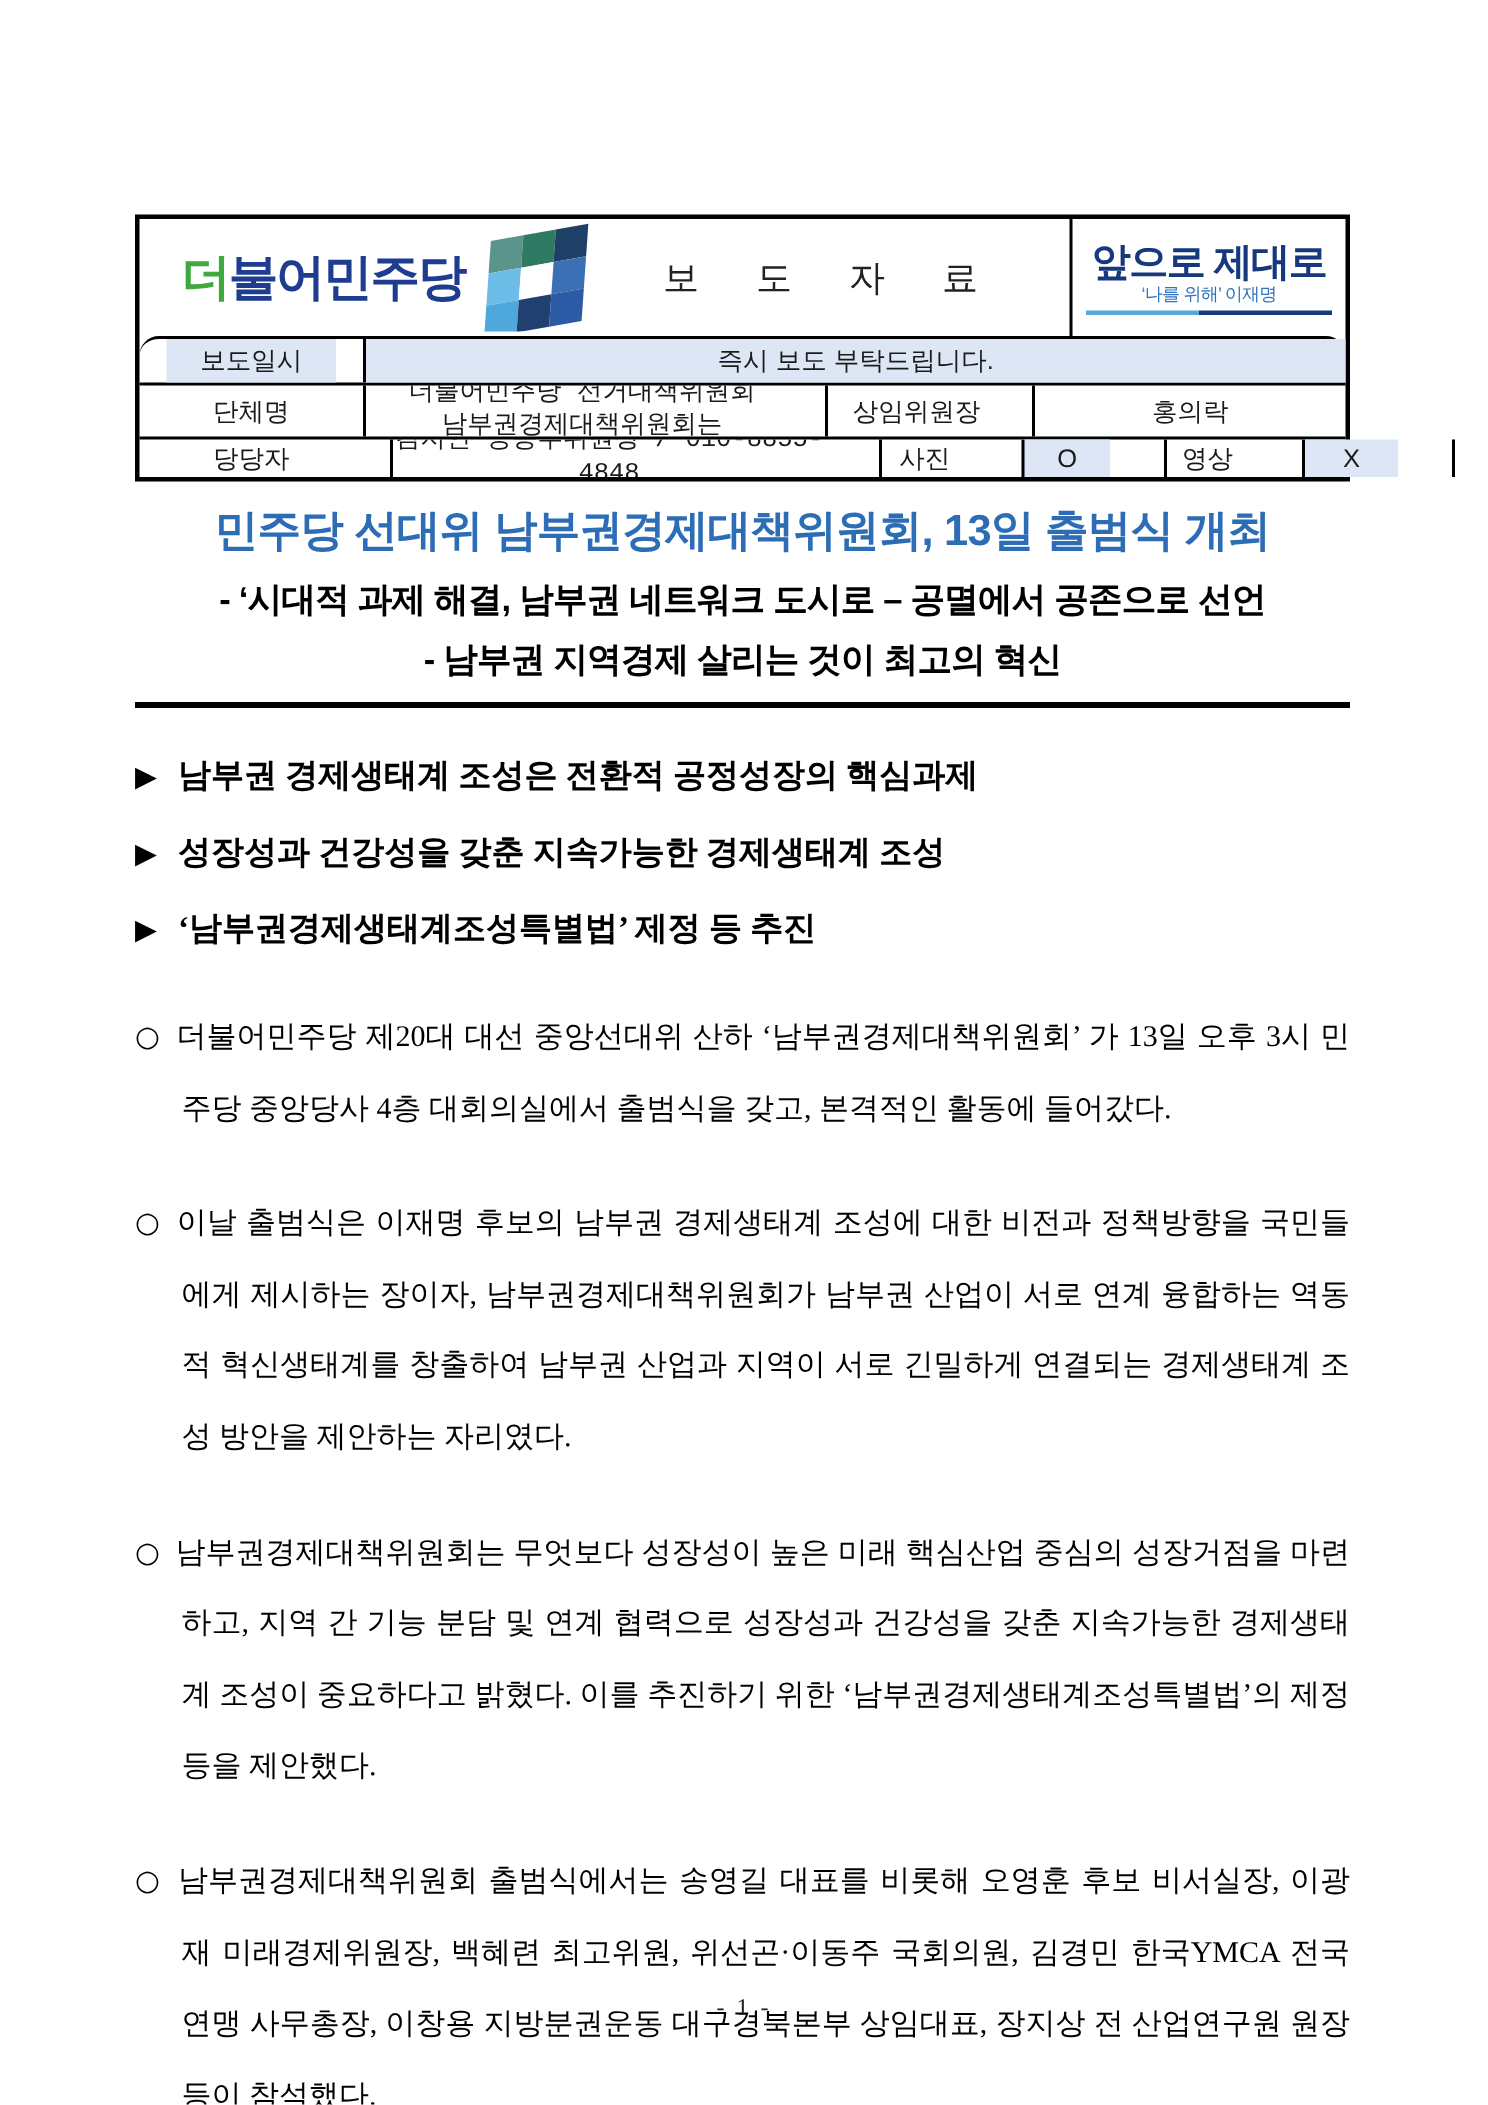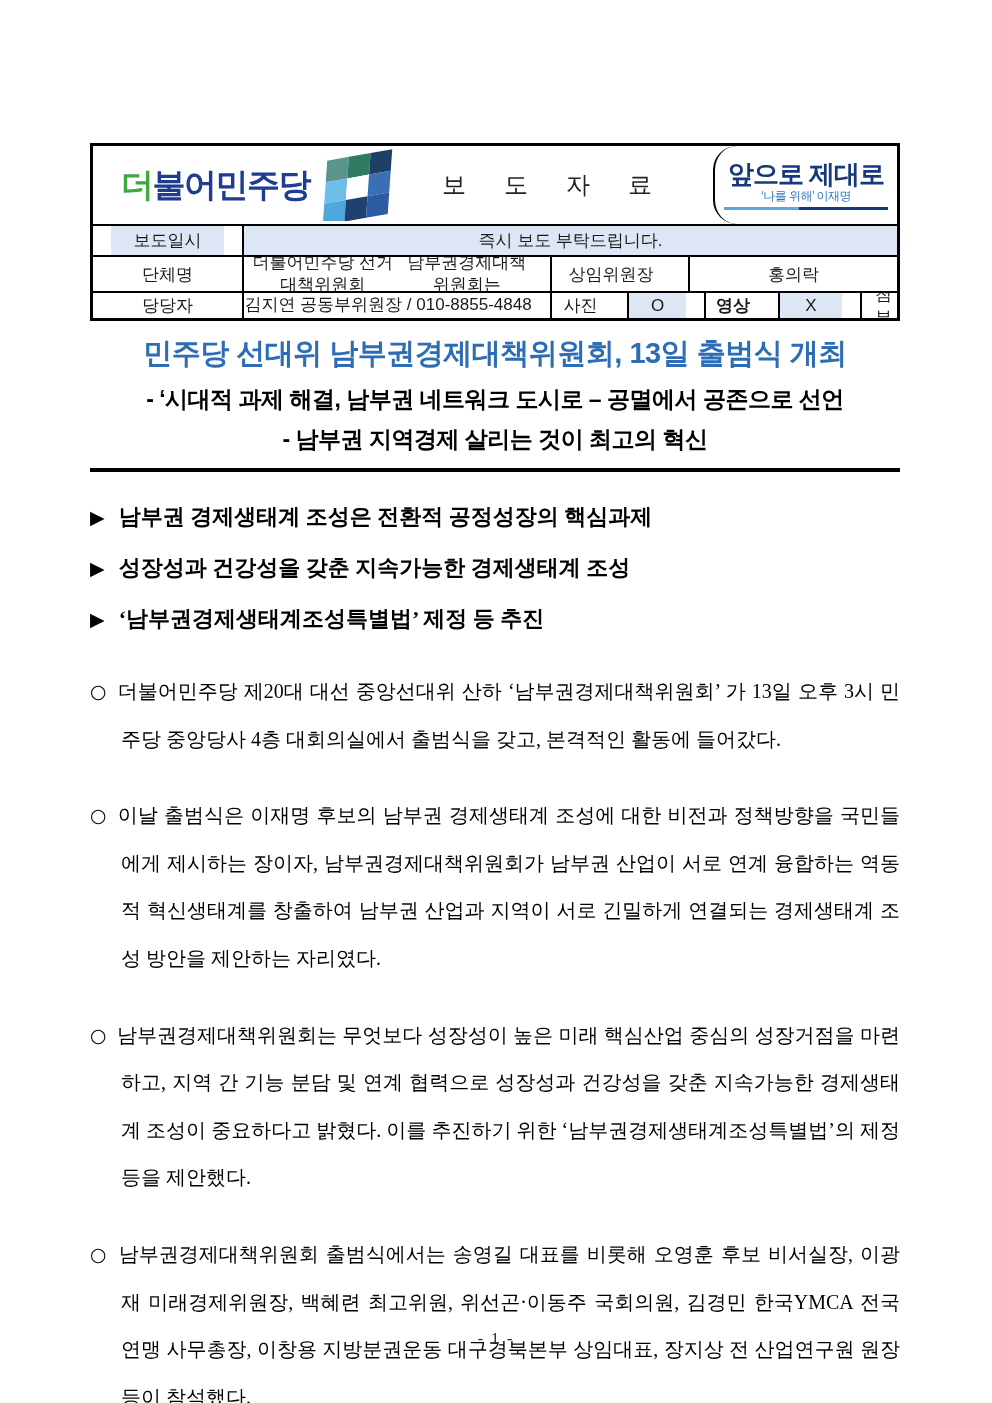--- a/index.html
+++ b/index.html
@@ -25,36 +25,36 @@
   .hcell-main { flex:1; display:flex; align-items:center; }
   .logo { display:flex; align-items:center; padding-left:10px; width:304px; flex:0 0 304px; }
   .logo-text { font-size:33px; font-weight:900; letter-spacing:-1.5px; white-space:nowrap; }
   .logo-green { color:#3fa93f; }
   .logo-navy { color:#1e3c90; }
   .flag { margin-left:2px; margin-top:-4px; }
   .doctype {
     flex:1; text-align:center; font-family:"Liberation Serif", serif;
     font-size:24px; letter-spacing:16px; color:#222; white-space:nowrap;
   }
-  .slogan-cell { flex:0 0 184px; display:flex; flex-direction:column; align-items:center; justify-content:center;border-radius:24px; }
+  .slogan-cell { flex:0 0 184px; display:flex; flex-direction:column; align-items:center; justify-content:center; }
   .slogan-1 { font-size:26px; font-weight:900; color:#16387c; letter-spacing:-1px; line-height:1.1; white-space:nowrap; }
   .slogan-2 { font-size:12px; font-weight:400; color:#2e74c0; letter-spacing:-0.5px; line-height:1.3; white-space:nowrap; }
   .slogan-underline { width:164px; height:3px; margin-top:2px;
     background:linear-gradient(to right, #5aa7dc 0 46%, #16387c 46% 100%); }
 
-  .r1 { height:31px; }
+  .r1 { height:31px;border-radius:13px; }
   .r2 { height:36px; }
-  .r3 { height:27px; }
+  .r3 { height:27px;gap:18px; }
   .c-label { flex:0 0 113px; }
-  .c-val2  { flex:0 0 290px; flex-direction:row; line-height:1.3; }
+  .c-val2  { flex:0 0 290px; flex-direction:column; line-height:1.3;font-family:Liberation Mono, monospace; }
   .c-mid   { flex:0 0 120px; }
   .c-rest  { flex:1; }
   .c-s1 { flex:0 0 59px; }
   .c-s2 { flex:0 0 59px; }
-  .c-s3 { flex:0 0 56px;font-weight:bold; }
+  .c-s3 { flex:0 0 56px; }
   .c-s4 { flex:0 0 64px; }
   .c-etc { flex:1; justify-content:flex-start; padding-left:8px; }
 
   
   .headline {
     margin-top:13px; text-align:center; font-size:29px; font-weight:bold;
     color:#2d6db5; letter-spacing:-0.5px; white-space:nowrap;
   }
   .subtitles { margin-top:5px; text-align:center; font-size:23px; font-weight:bold;
     color:#000; line-height:40px; letter-spacing:-0.5px; }

